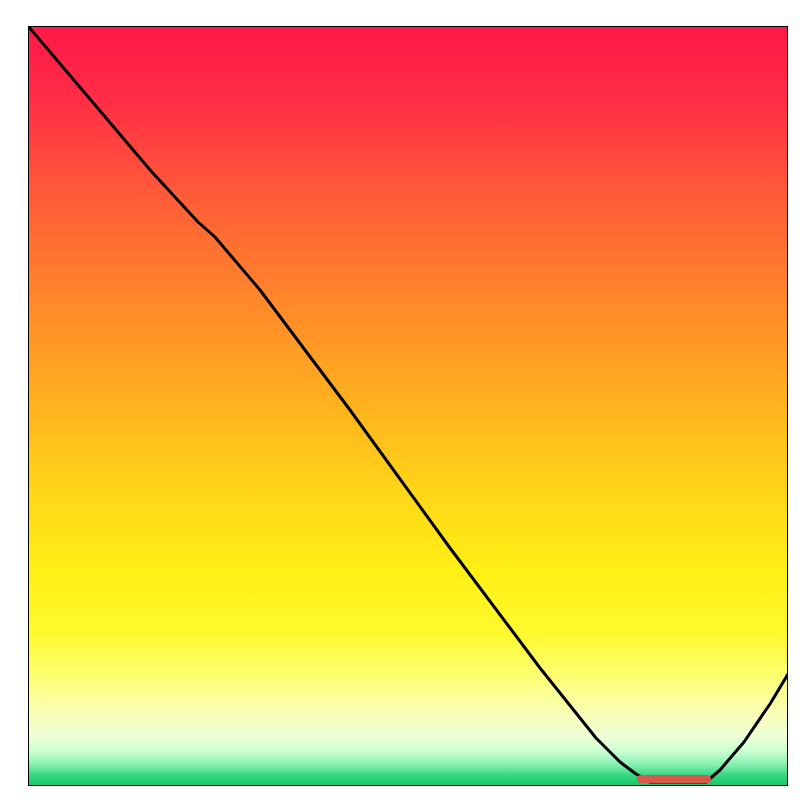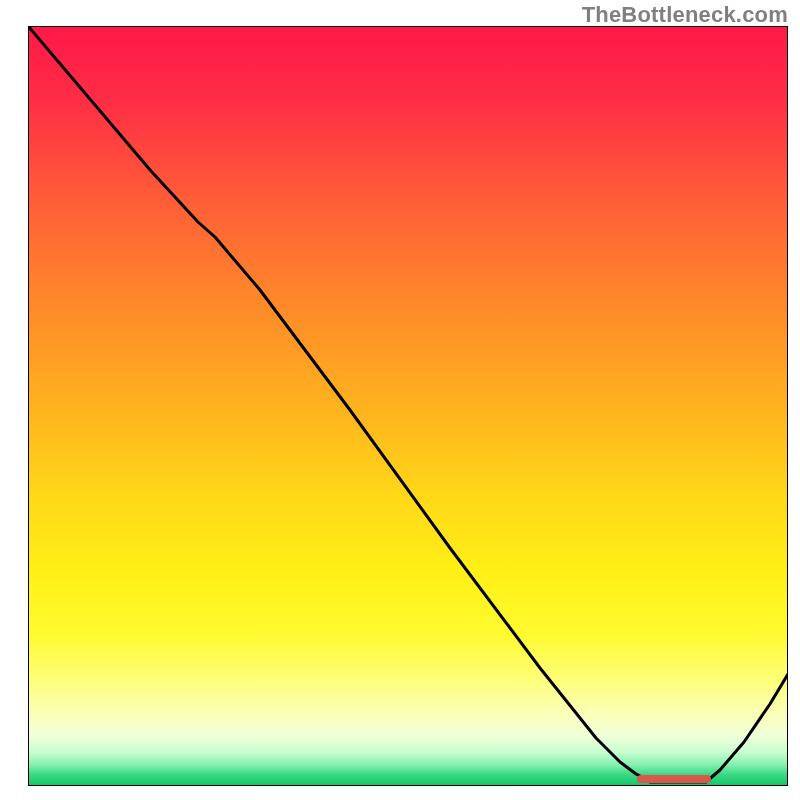--- a/index.html
+++ b/index.html
@@ -32,21 +32,20 @@
   }
   .plot svg {
     display: block;
   }
 </style>
 </head>
 <body>
 
 <div class="wrap">
 
-  <div class="watermark">TheBottleneck.com</div>
 
   <div class="plot" style="left:28px;top:26px;width:760px;height:760px;">
     <svg width="760" height="760" viewBox="0 0 760 760" preserveAspectRatio="none">
       <defs>
         <linearGradient id="bg" x1="0" y1="0" x2="0" y2="1">
             <stop offset="0%" stop-color="#ff1848"></stop>
             <stop offset="10%" stop-color="#ff2e45"></stop>
             <stop offset="22%" stop-color="#ff5a38"></stop>
             <stop offset="35%" stop-color="#ff842c"></stop>
             <stop offset="50%" stop-color="#ffb21e"></stop>

